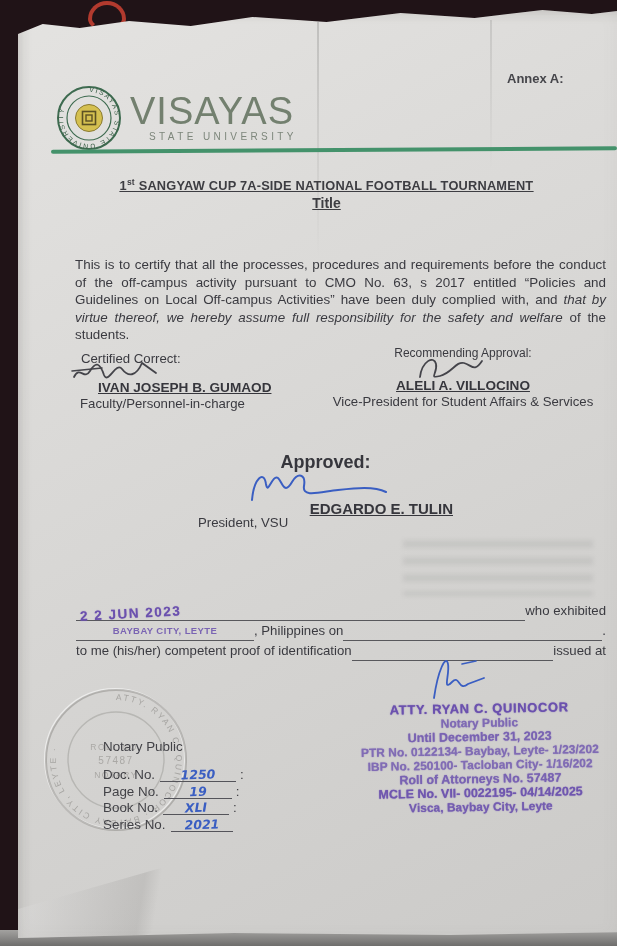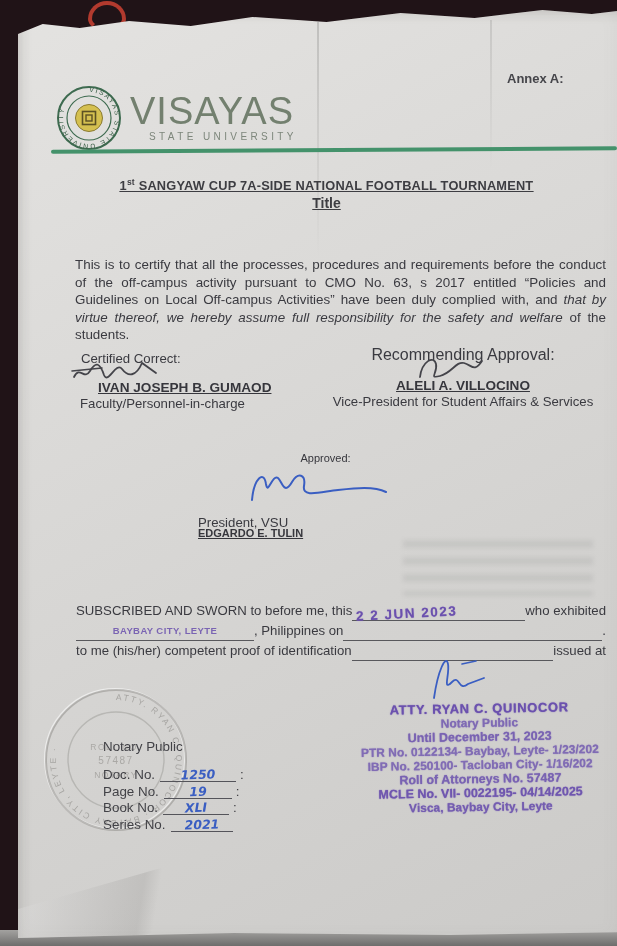--- a/index.html
+++ b/index.html
@@ -39,37 +39,37 @@
     transform:rotate(-0.35deg);border-radius:2px;}
   .title-block{position:absolute;left:0;top:176px;width:617px;text-align:center;color:#3d3d42;text-decoration:underline;}
   .title-line{font-size:12.8px;font-weight:bold;text-decoration:underline;letter-spacing:.2px;}
   .title-line sup{font-size:8.5px;}
   .title-caption{display:block;font-size:14px;font-weight:bold;margin-top:1px;}
   .cert-par{position:absolute;left:57px;top:243px;width:531px;font-size:13.4px;
     line-height:17.4px;text-align:justify;color:#3a3a40;}
   .italic-seg{font-style:italic;}
   .lbl-certified{position:absolute;left:63px;top:351px;font-size:13.2px;color:#3a3a40;}
   .lbl-recommending{position:absolute;left:300px;top:346px;width:290px;text-align:center;
-    font-size:16px;color:#3a3a40;}
+    font-size:12px;color:#3a3a40;}
   .sig-svg{position:absolute;}
   .sig-gumaod{left:52px;top:355px;}
   .sig-villocino{left:396px;top:351px;}
   .sig-tulin{left:222px;top:466px;}
   .sig-quinocor{left:386px;top:650px;}
   .name-gumaod{position:absolute;left:62px;top:380px;font-size:13.6px;font-weight:bold;
     text-decoration:underline;color:#36363c;padding-left:18px;}
   .role-gumaod{position:absolute;left:62px;top:396px;font-size:13.2px;color:#3a3a40;}
   .name-villocino{position:absolute;left:300px;top:378px;width:290px;text-align:center;
     font-size:13.6px;font-weight:bold;text-decoration:underline;color:#36363c;}
   .role-villocino{position:absolute;left:300px;top:394px;width:290px;text-align:center;
     font-size:13.2px;color:#3a3a40;}
   .approved-lbl{position:absolute;left:180px;top:452px;width:255px;text-align:center;
-    font-weight:normal;font-size:11px;color:#36363c;}
-  .name-tulin{position:absolute;left:180px;top:500px;width:255px;text-align:left;
-    font-size:11px;font-weight:bold;text-decoration:underline;color:#36363c;margin-top:27px;}
+    font-weight:bold;font-size:18px;color:#36363c;}
+  .name-tulin{position:absolute;left:180px;top:500px;width:255px;text-align:right;
+    font-size:15px;font-weight:bold;text-decoration:underline;color:#36363c;}
   .role-tulin{position:absolute;left:180px;top:515px;width:255px;text-align:left;
     font-size:13.2px;color:#3a3a40;}
   .jurat{position:absolute;left:58px;top:601px;width:530px;font-size:13.2px;color:#3a3a40;}
   .jr{display:flex;align-items:flex-end;line-height:20px;white-space:nowrap;}
   .jr .txt{flex:0 0 auto;}
   .blank{border-bottom:1.3px solid #58585c;position:relative;flex:1 1 auto;min-width:40px;}
   .blank.fixed{flex:0 0 auto;}
   .date-stamp{position:absolute;left:4px;bottom:-4px;font-weight:bold;font-size:13.5px;
     letter-spacing:1.5px;white-space:nowrap;transform:rotate(-3deg);
     text-shadow:0 0 1px rgba(116,86,180,.7);}
@@ -150,21 +150,20 @@
 
   <div class="approved-lbl">Approved:</div>
   <svg class="sig-svg sig-tulin" width="150" height="42" viewBox="0 0 150 42">
     <path d="M12 34 C 14 12, 24 4, 26 18 C 28 30, 32 8, 38 12 C 42 15, 44 30, 52 16 C 58 6, 66 8, 64 20 C 62 32, 80 26, 98 24 S 134 20, 146 26" fill="none" stroke="#3a5ec2" stroke-width="2" stroke-linecap="round"></path>
   </svg>
   <div class="name-tulin">EDGARDO E. TULIN</div>
   <div class="role-tulin">President, VSU</div>
 
   <div class="jurat">
     <div class="jr">
-      <span class="txt">SUBSCRIBED AND SWORN to before me, this</span>
       <span class="blank">
         <span class="date-stamp" id="date-stamp" style="color: rgb(107, 81, 174);">2 2 JUN 2023</span>
       </span>
       <span class="txt">who exhibited</span>
     </div>
     <div class="jr">
       <span class="blank fixed" style="width:178px;">
         <span class="place-stamp" id="place-stamp" style="color: rgb(107, 81, 174);">BAYBAY CITY, LEYTE</span>
       </span>
       <span class="txt">, Philippines on</span>

